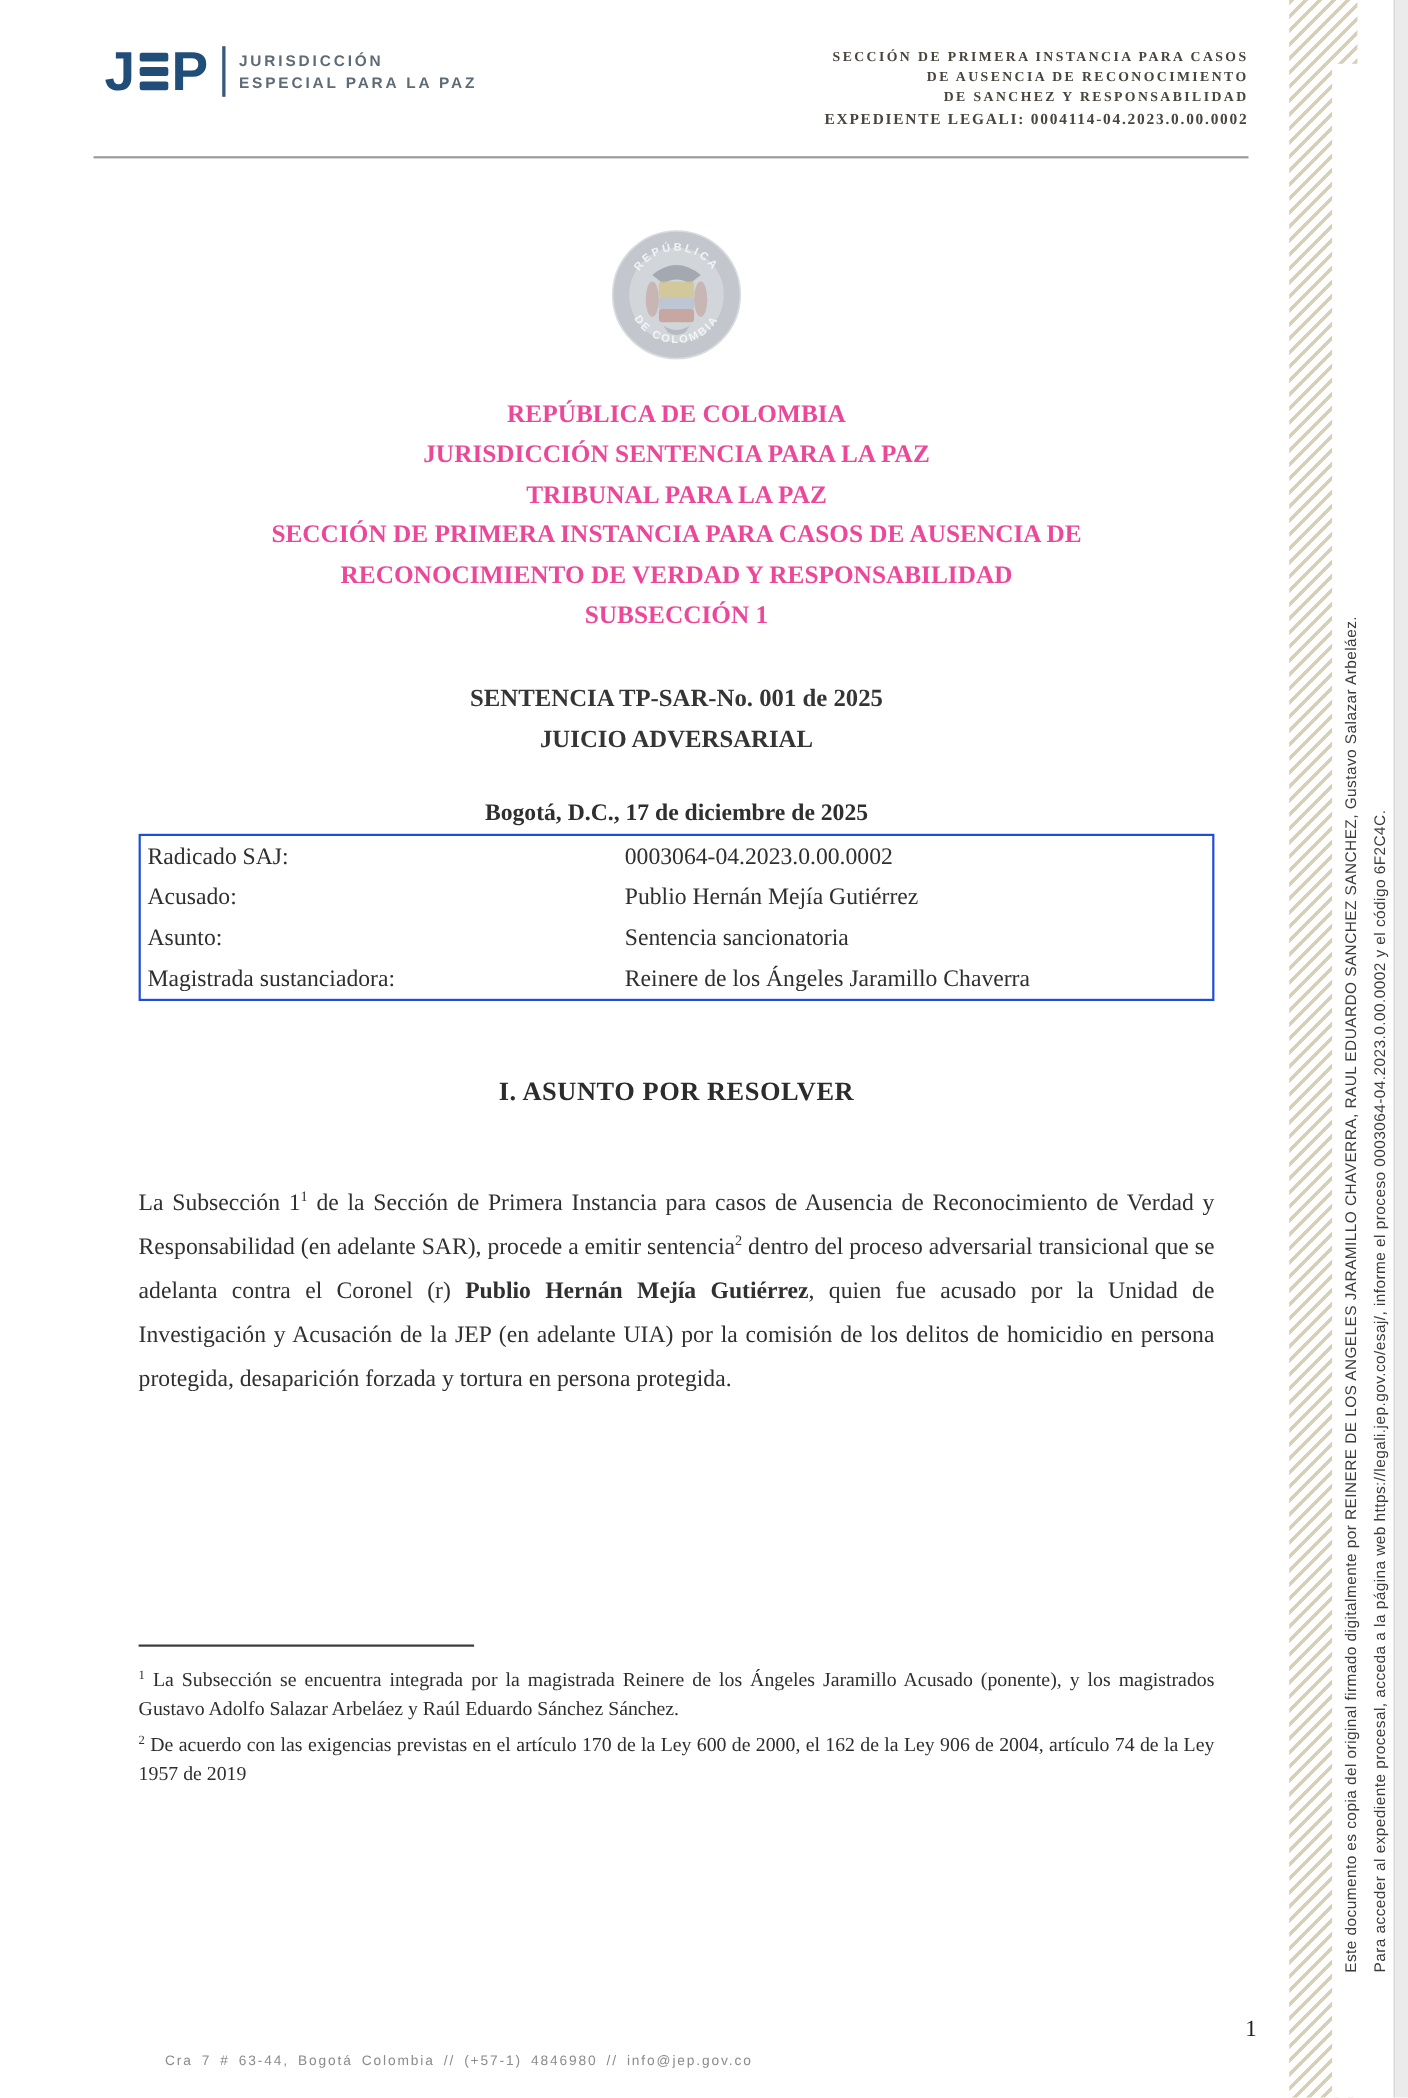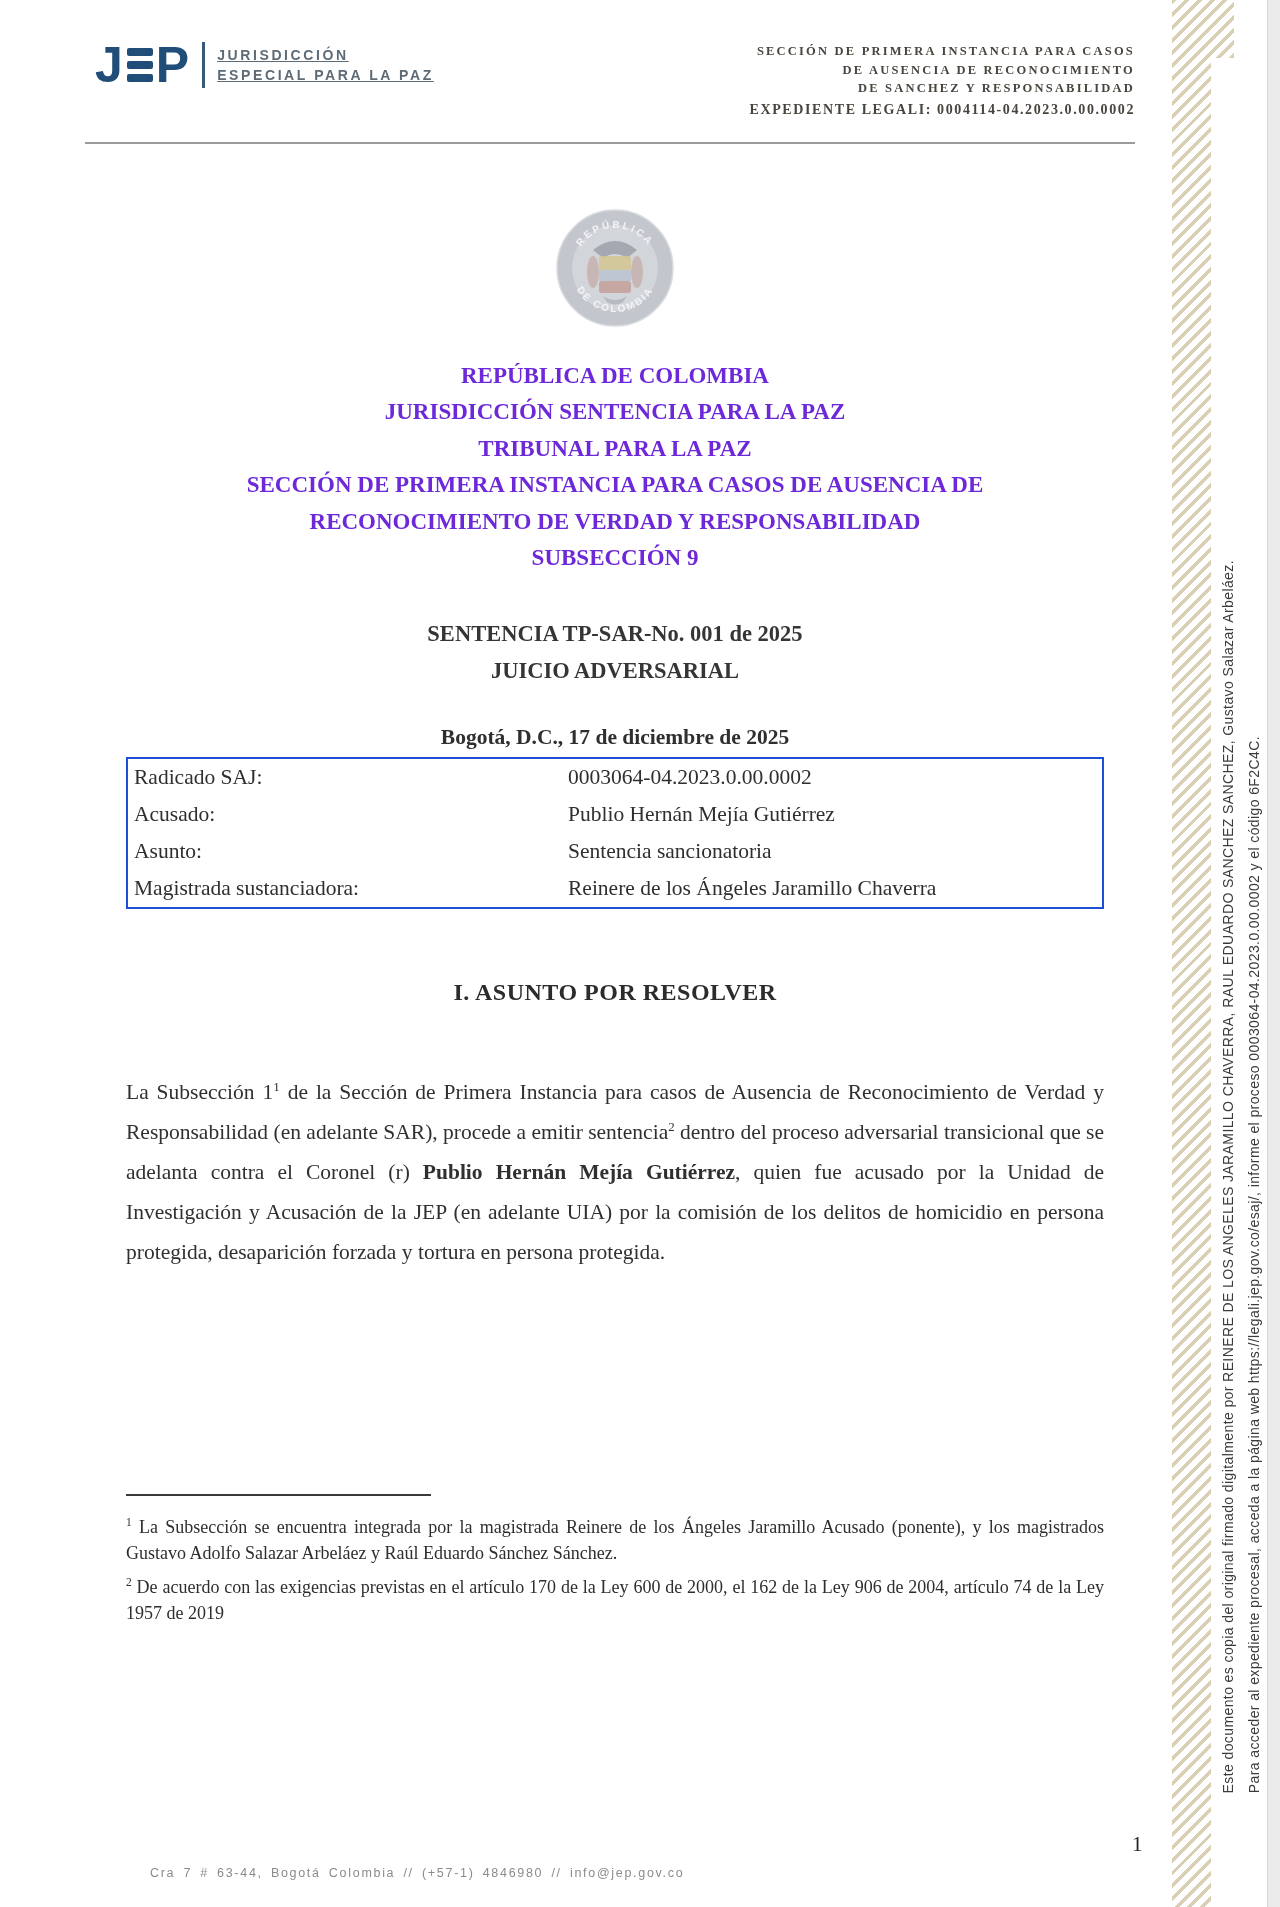--- a/index.html
+++ b/index.html
@@ -10,31 +10,31 @@
   
   .content{position:absolute;left:95px;top:0;width:1040px;}
   .header-row{display:flex;justify-content:space-between;align-items:flex-start;margin-top:40px;}
   .logo{display:flex;align-items:center;gap:12px;}
   .logo-mark{display:flex;align-items:center;font-family:"Liberation Sans",sans-serif;
     font-weight:bold;font-size:50px;color:#214e79;letter-spacing:1px;line-height:1;}
   .logo-ebars{display:inline-flex;flex-direction:column;gap:5px;margin:0 3px;}
   .logo-ebars span{display:block;width:26px;height:8px;background:#214e79;border-radius:2px;}
   .logo-sep{width:3px;height:46px;background:#39587a;}
   .logo-tagline{font-family:"Liberation Sans",sans-serif;font-size:14px;font-weight:600;
-    letter-spacing:2.6px;color:#5d6b77;line-height:1.45;text-decoration:underline;}
+    letter-spacing:2.6px;color:#5d6b77;line-height:1.45;}
   .hdr-right{text-align:right;font-weight:bold;color:#49443d;padding-top:2px;}
   .hdr-right .hl{font-size:12.5px;letter-spacing:2.2px;line-height:18.5px;}
   .hdr-right .hl4{font-size:14px;letter-spacing:1.6px;line-height:21px;margin-top:1px;}
   .rule{border:0;border-top:2px solid #9b9b9b;margin:22px 0 0 -10px;width:1050px;}
   
   .emblem-wrap{text-align:center;margin-top:62px;}
   
   .doc-body{margin:0 auto;width:978px;}
   .title-block{margin-top:24px;text-align:center;font-weight:bold;font-size:23px;
-    line-height:36.5px;color:#6d28d9;}
+    line-height:36.5px;color:#ec4899;}
   .sent-block{margin-top:38px;text-align:center;font-weight:bold;font-size:22.5px;
     line-height:37px;color:#353535;}
   .date-line{margin-top:36px;text-align:center;font-weight:bold;font-size:21.5px;color:#2f2f2f;}
   
   .case-table{margin-top:7px;border:2px solid #1d4ed8;width:978px;box-sizing:border-box;
     font-size:21.5px;color:#2f2f2f;}
   .case-row{display:flex;height:37px;align-items:center;}
   .case-label{width:440px;padding-left:6px;box-sizing:border-box;}
   .case-value{flex:1;}
   
@@ -123,21 +123,21 @@
         </text>
       </svg>
     </div>
 
     <div class="title-block">
       <div>REPÚBLICA DE COLOMBIA</div>
       <div>JURISDICCIÓN SENTENCIA PARA LA PAZ</div>
       <div>TRIBUNAL PARA LA PAZ</div>
       <div>SECCIÓN DE PRIMERA INSTANCIA PARA CASOS DE AUSENCIA DE</div>
       <div>RECONOCIMIENTO DE VERDAD Y RESPONSABILIDAD</div>
-      <div>SUBSECCIÓN 9</div>
+      <div>SUBSECCIÓN 1</div>
     </div>
 
     <div class="sent-block">
       <div>SENTENCIA TP-SAR-No. 001 de 2025</div>
       <div>JUICIO ADVERSARIAL</div>
     </div>
 
     <div class="date-line">Bogotá, D.C., 17 de diciembre de 2025</div>
 
     <div class="case-table">

